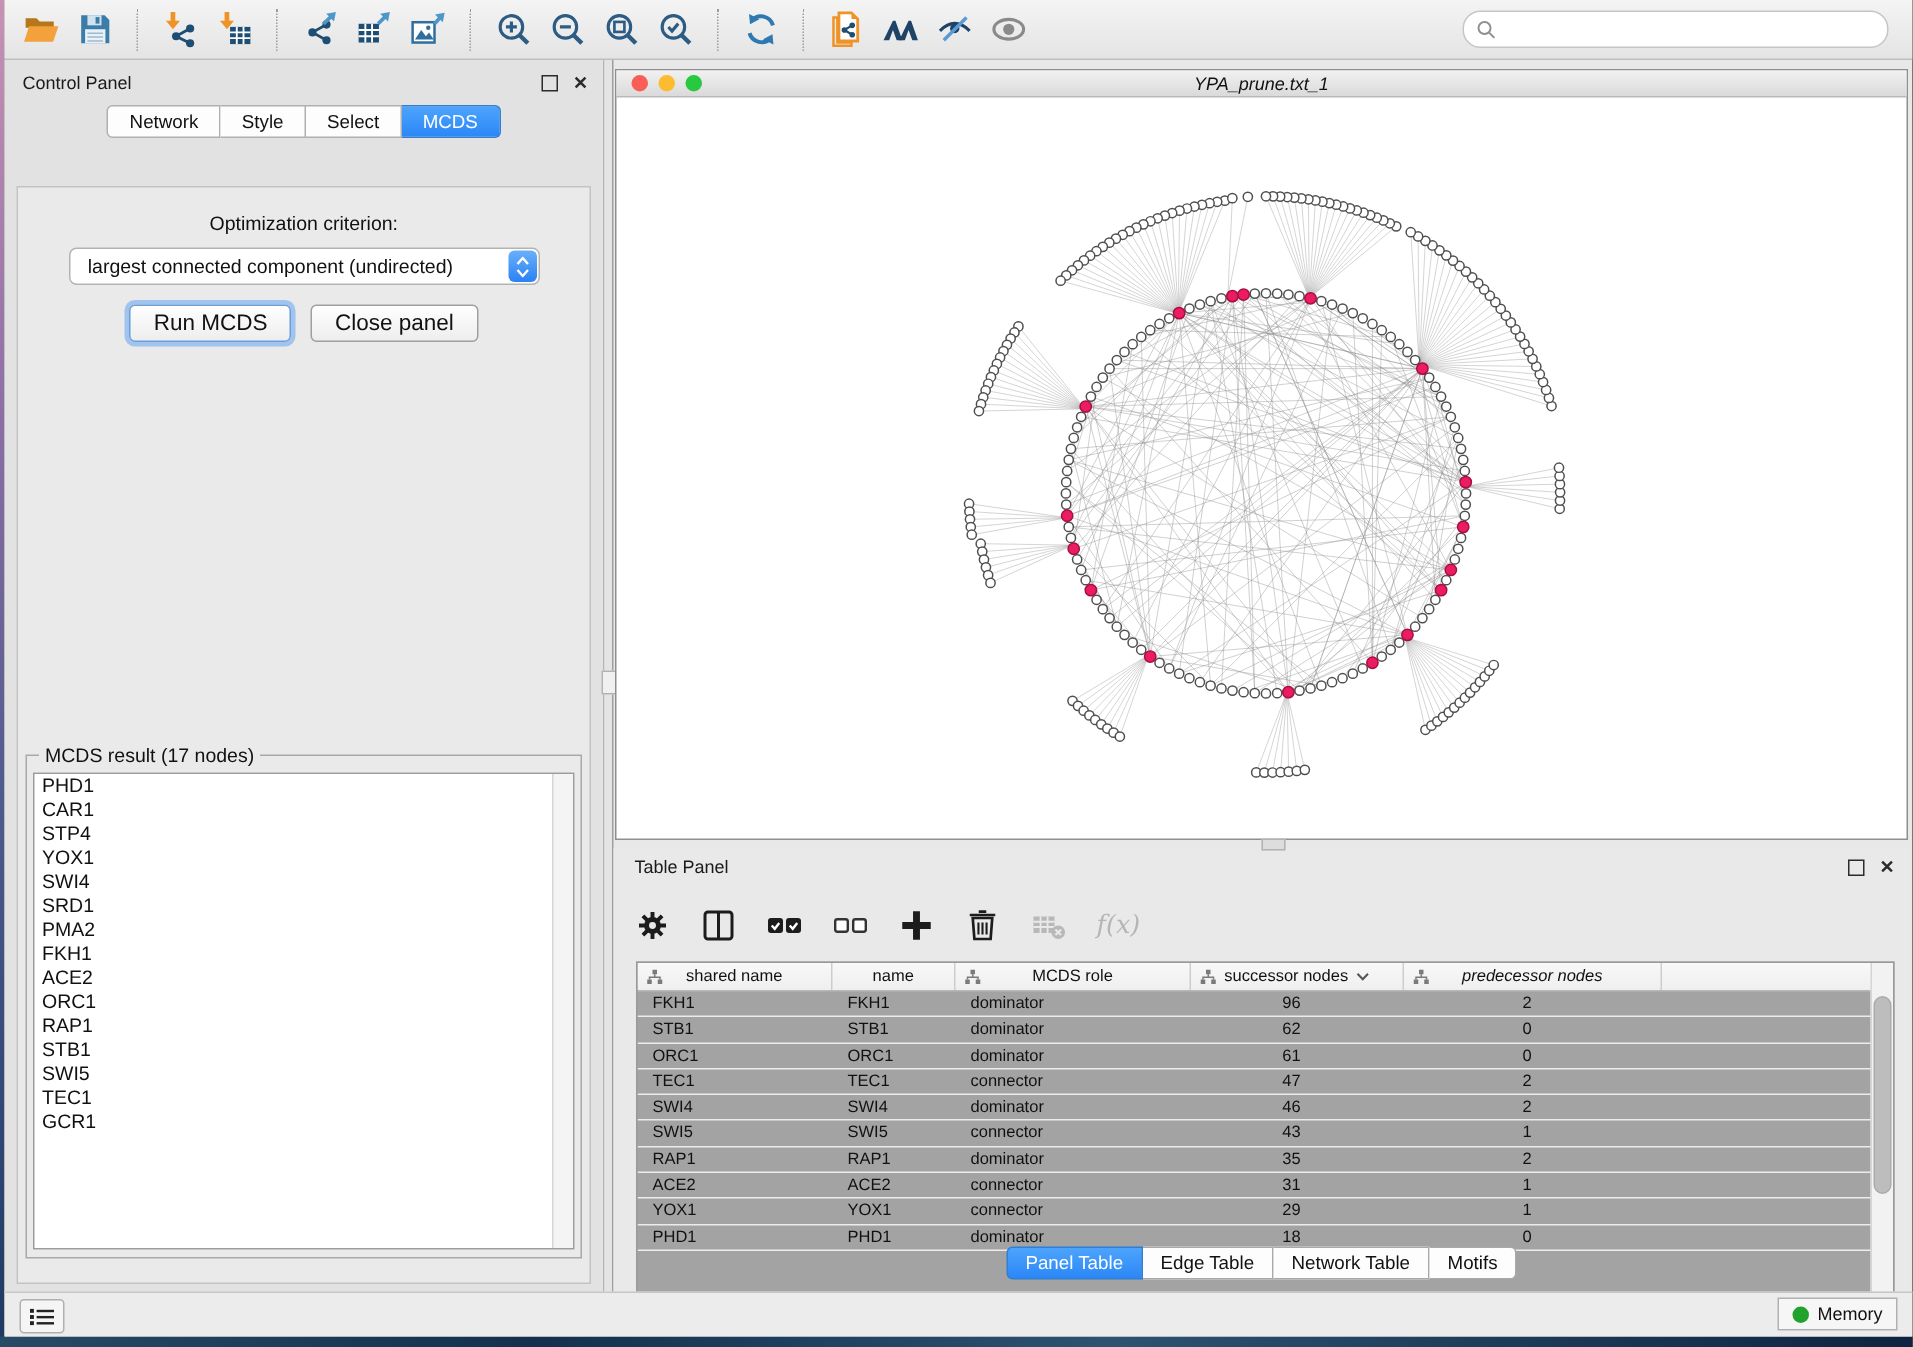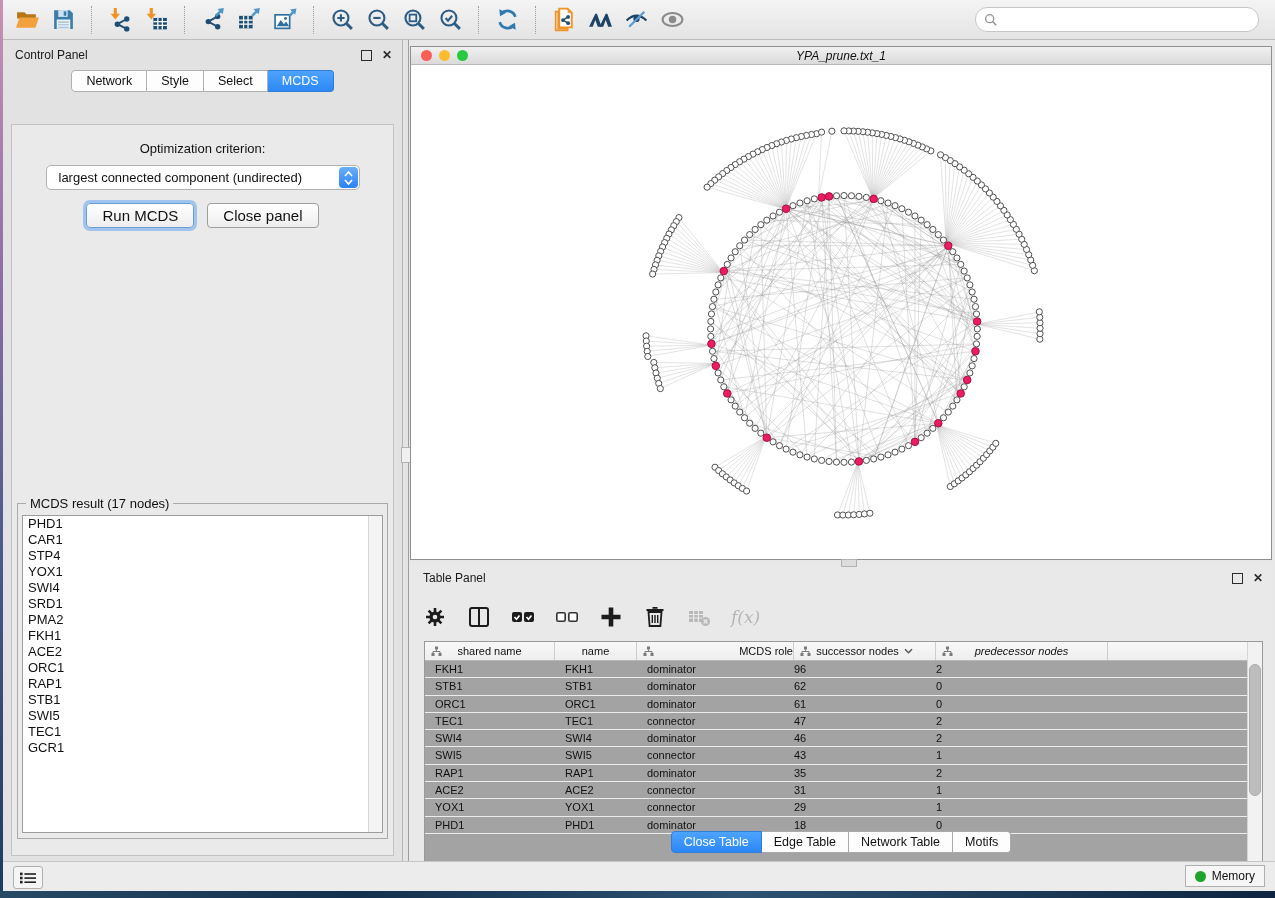--- a/index.html
+++ b/index.html
@@ -78,21 +78,21 @@
   .tp-toolbar .ic{width:24px;height:24px;display:flex;align-items:center;justify-content:center;}
   .fx{font:italic 17px "DejaVu Serif",serif;color:#b5b5b5;}
   .table-wrap{position:absolute;left:15px;right:10px;top:76px;height:236px;background:#a3a3a3;border:1px solid #9a9a9a;box-sizing:border-box;overflow:hidden;}
   .thead{display:flex;height:19px;background:linear-gradient(#f8f8f8,#efefef);border-bottom:1px solid #b8b8b8;box-sizing:border-box;}
   .th{position:relative;display:flex;align-items:center;justify-content:center;gap:5px;border-right:1px solid #cdcdcd;
       font-size:11px;box-sizing:border-box;}
   .th svg.tree{position:absolute;left:6px;}
   .trow{display:flex;height:16.3px;border-bottom:1px solid #ececec;}
   .td{font-size:11px;line-height:16px;box-sizing:border-box;overflow:hidden;white-space:nowrap;}
   .td.l{text-align:left;padding-left:10px;}
-  .td.r{text-align:left;padding-right:8px;}
+  .td.r{text-align:center;padding-right:8px;}
   .tscroll{position:absolute;right:0;top:0;bottom:0;width:14px;background:#f2f2f2;border-left:1px solid #d5d5d5;}
   .tscroll .thumb{position:absolute;left:1px;right:1px;top:22px;height:130px;border-radius:7px;background:#bdbdbd;border:1px solid #ababab;}
   .tp-tabs{position:absolute;left:0;right:0;top:266px;display:flex;justify-content:center;}
   .tp-tabs .tab{background:#fdfdfd;border:1px solid #a9a9a9;border-left:none;padding:3px 12px;font-size:12.5px;}
   .tp-tabs .tab:first-child{border-left:1px solid #a9a9a9;border-radius:4px 0 0 4px;}
   .tp-tabs .tab:last-child{border-radius:0 4px 4px 0;}
   .tp-tabs .tab.sel{background:linear-gradient(#4da4fd,#2c87f7);border-color:#2f7fd6;color:#fff;}
 
   
   .statusbar{position:absolute;left:0;right:0;bottom:0;height:29px;background:#ececec;border-top:1px solid #c6c6c6;}
@@ -973,21 +973,21 @@
                   <rect x="0.5" y="7" width="3" height="3"></rect>
                   <rect x="7.5" y="7" width="3" height="3"></rect>
                 </g>
                 <path d="M5.5 3.5v2M2 7v-1.5h7V7" stroke="#7a7a7a" fill="none"></path>
               </svg>
               <span data-name="column-label">shared name</span>
             </div>
             <div class="th" data-name="column-header-name" style="width: 82px;">
               <span data-name="column-label">name</span>
             </div>
-            <div class="th" data-name="column-header-mcds_role" style="width: 157px; justify-content: flex-end;">
+            <div class="th" data-name="column-header-mcds_role" style="width: 157px;">
               <svg class="tree" width="11" height="11" viewBox="0 0 11 11">
                 <g fill="#7a7a7a">
                   <rect x="4" y="0.5" width="3" height="3"></rect>
                   <rect x="0.5" y="7" width="3" height="3"></rect>
                   <rect x="7.5" y="7" width="3" height="3"></rect>
                 </g>
                 <path d="M5.5 3.5v2M2 7v-1.5h7V7" stroke="#7a7a7a" fill="none"></path>
               </svg>
               <span data-name="column-label">MCDS role</span>
             </div>
@@ -1088,21 +1088,21 @@
               <div class="td r" data-name="cell-successor_nodes" style="width: 142px;">18</div>
               <div class="td r" data-name="cell-predecessor_nodes" style="width: 172px;">0</div>
             </div>
           </div>
         <div class="tscroll" data-name="table-scrollbar">
             <div class="thumb" data-name="scrollbar-thumb"></div>
           </div>
       </div>
 
       <div class="tp-tabs" data-name="table-tabs">
-          <div class="tab sel" data-name="tab-node-table">Close Table</div>
+          <div class="tab sel" data-name="tab-node-table">Panel Table</div>
           <div class="tab" data-name="tab-edge-table">Edge Table</div>
           <div class="tab" data-name="tab-network-table">Network Table</div>
           <div class="tab" data-name="tab-motifs">Motifs</div>
         </div>
     </div>
   </div>
 
   <div class="statusbar" data-name="status-bar">
     <span class="list-btn" data-name="task-history-button">
       <svg width="16" height="12" viewBox="0 0 16 12" data-name="list-icon">

